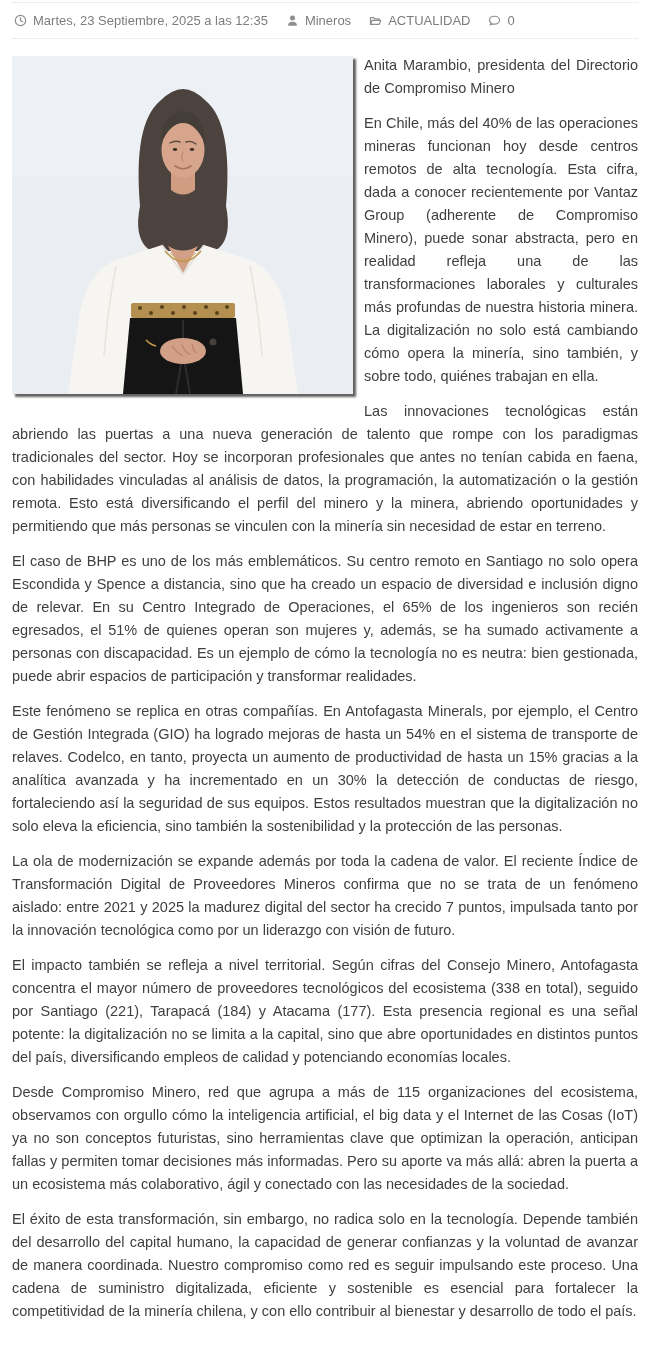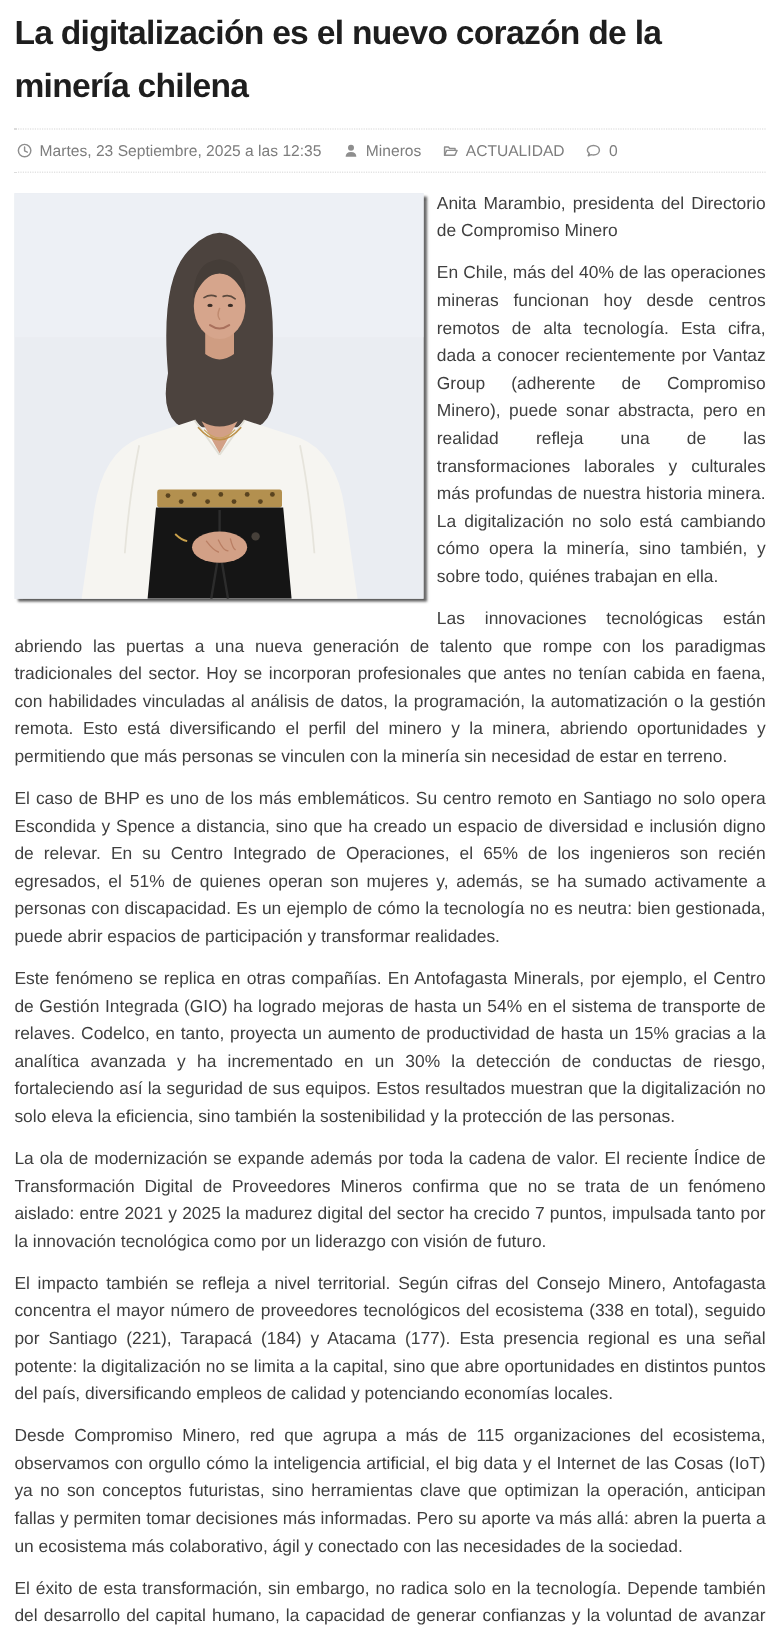--- a/index.html
+++ b/index.html
@@ -74,21 +74,20 @@
     box-shadow: 3px 3px 2px rgba(58,58,58,0.8);
     background: #eaedf2;
   }
   .article-figure svg { display: block; }
 </style>
 </head>
 <body>
 
 <div class="page">
 
-  <h1 class="article-title">La digitalización es el nuevo corazón de la minería chilena</h1>
 
   <div class="meta-bar">
     <span class="meta-item">
       <svg viewBox="0 0 14 14">
         <circle class="icon-stroke" cx="7" cy="7" r="5.6"></circle>
         <path class="icon-stroke" d="M7 3.8 L7 7.2 L9.4 8.4"></path>
       </svg>
       <span>Martes, 23 Septiembre, 2025 a las 12:35</span>
     </span>
     <span class="meta-item">

